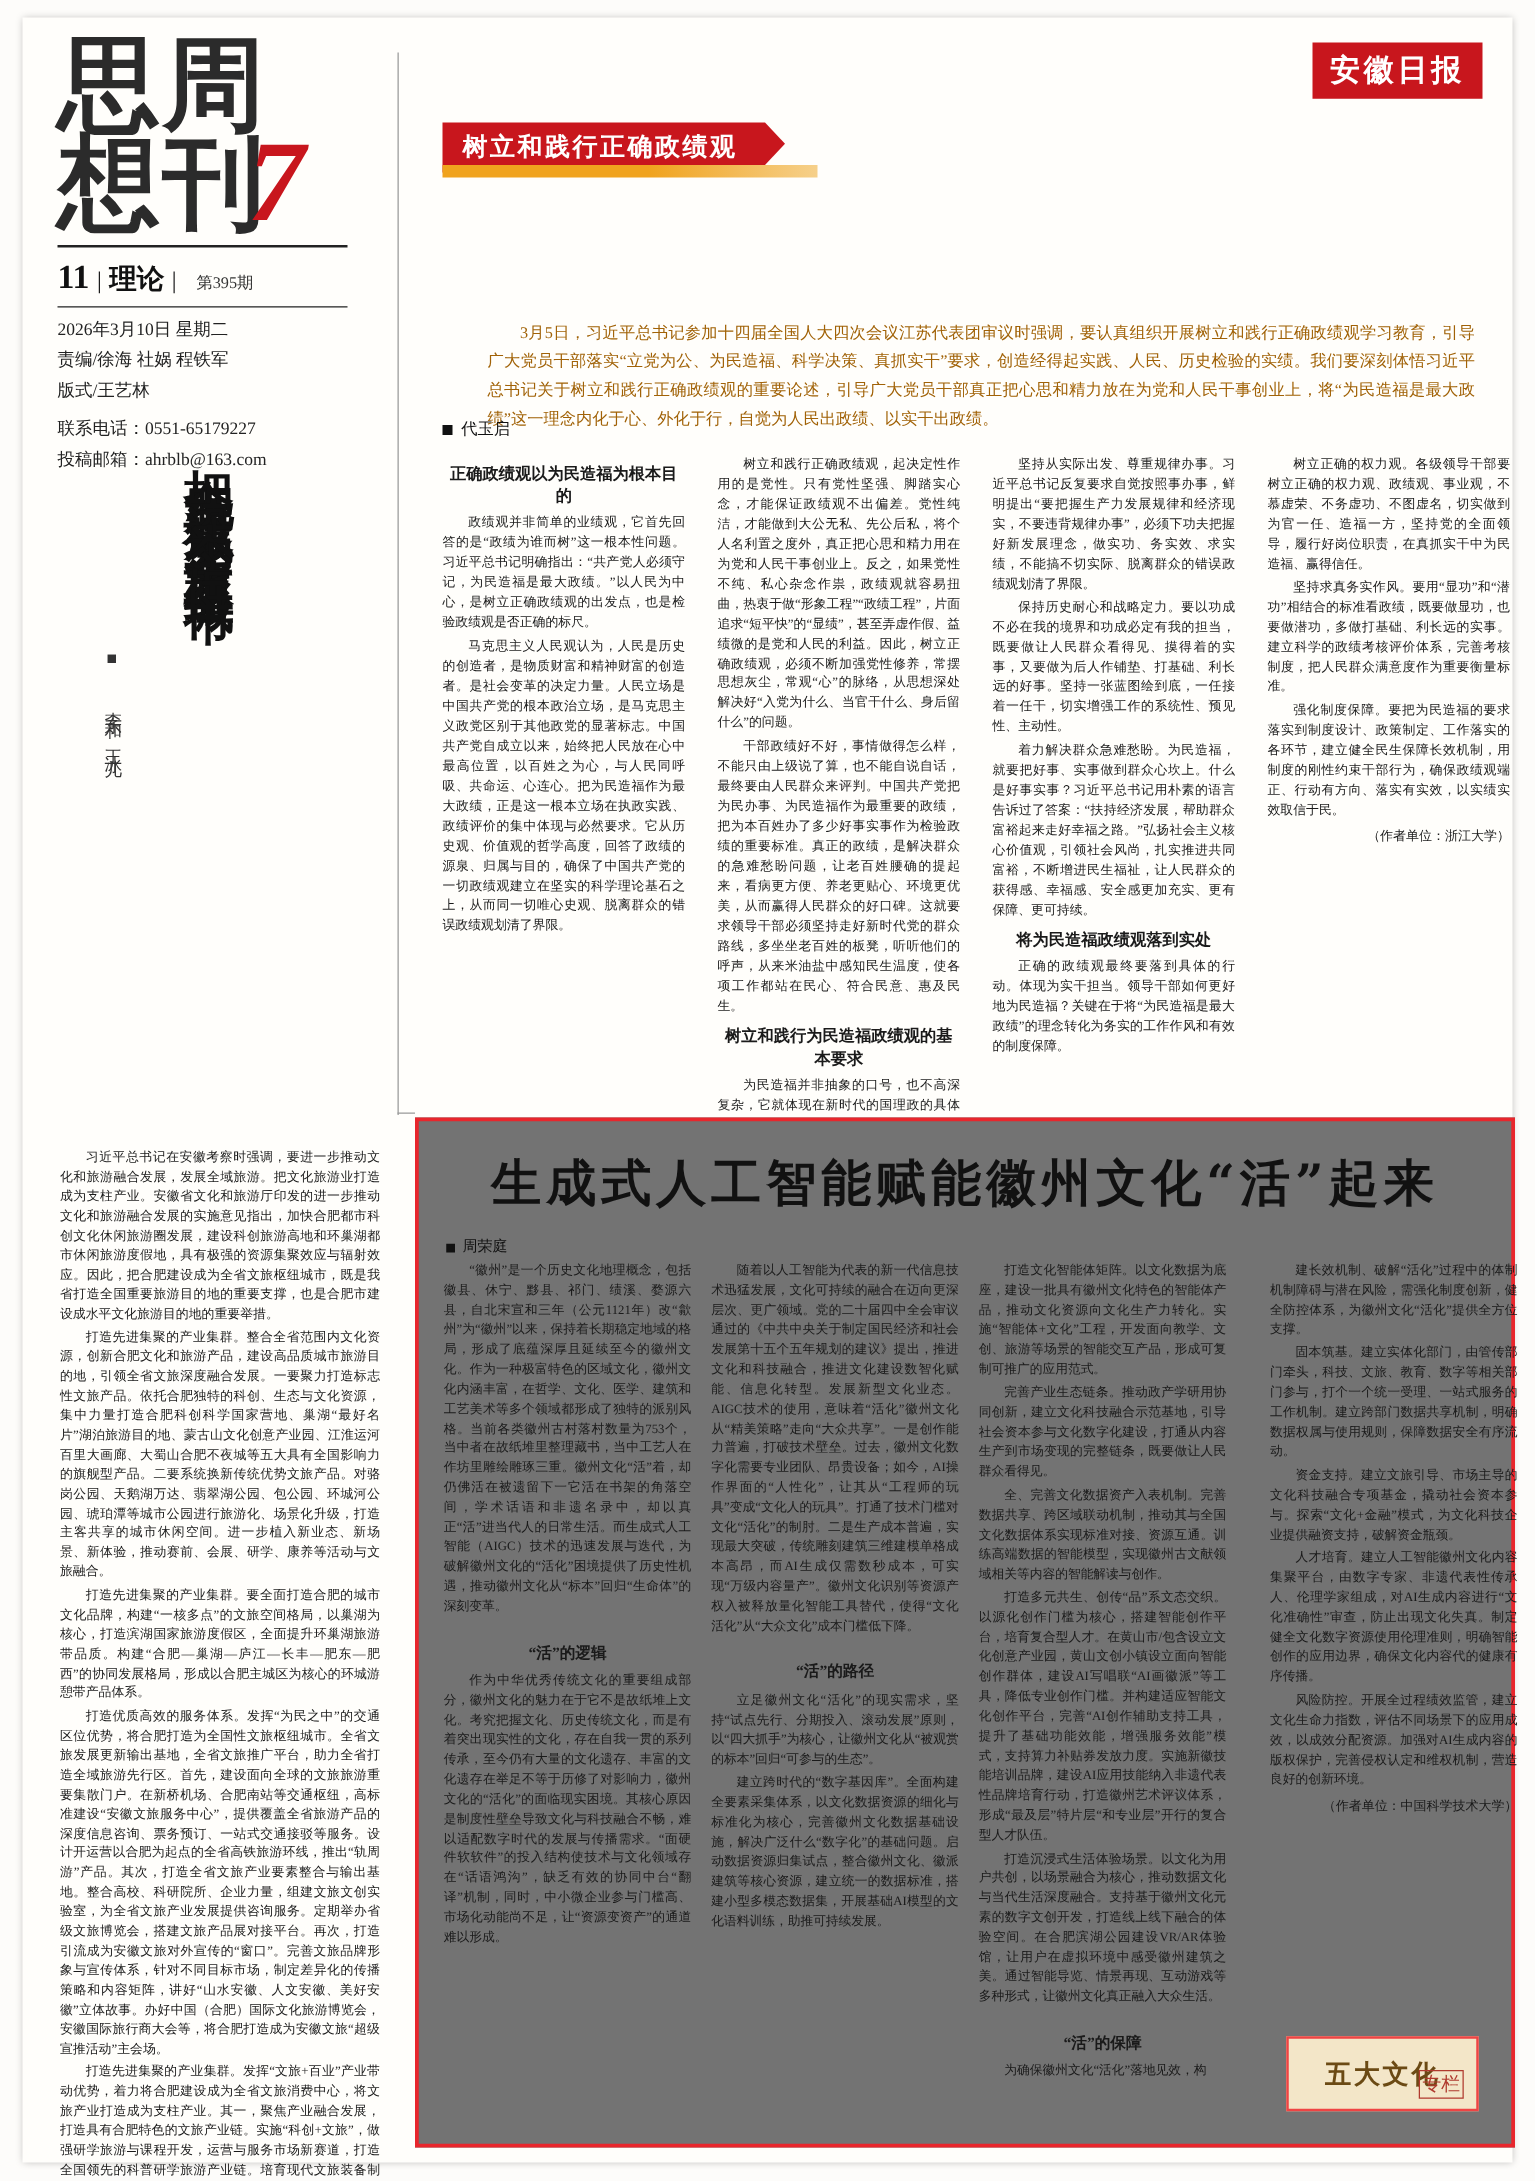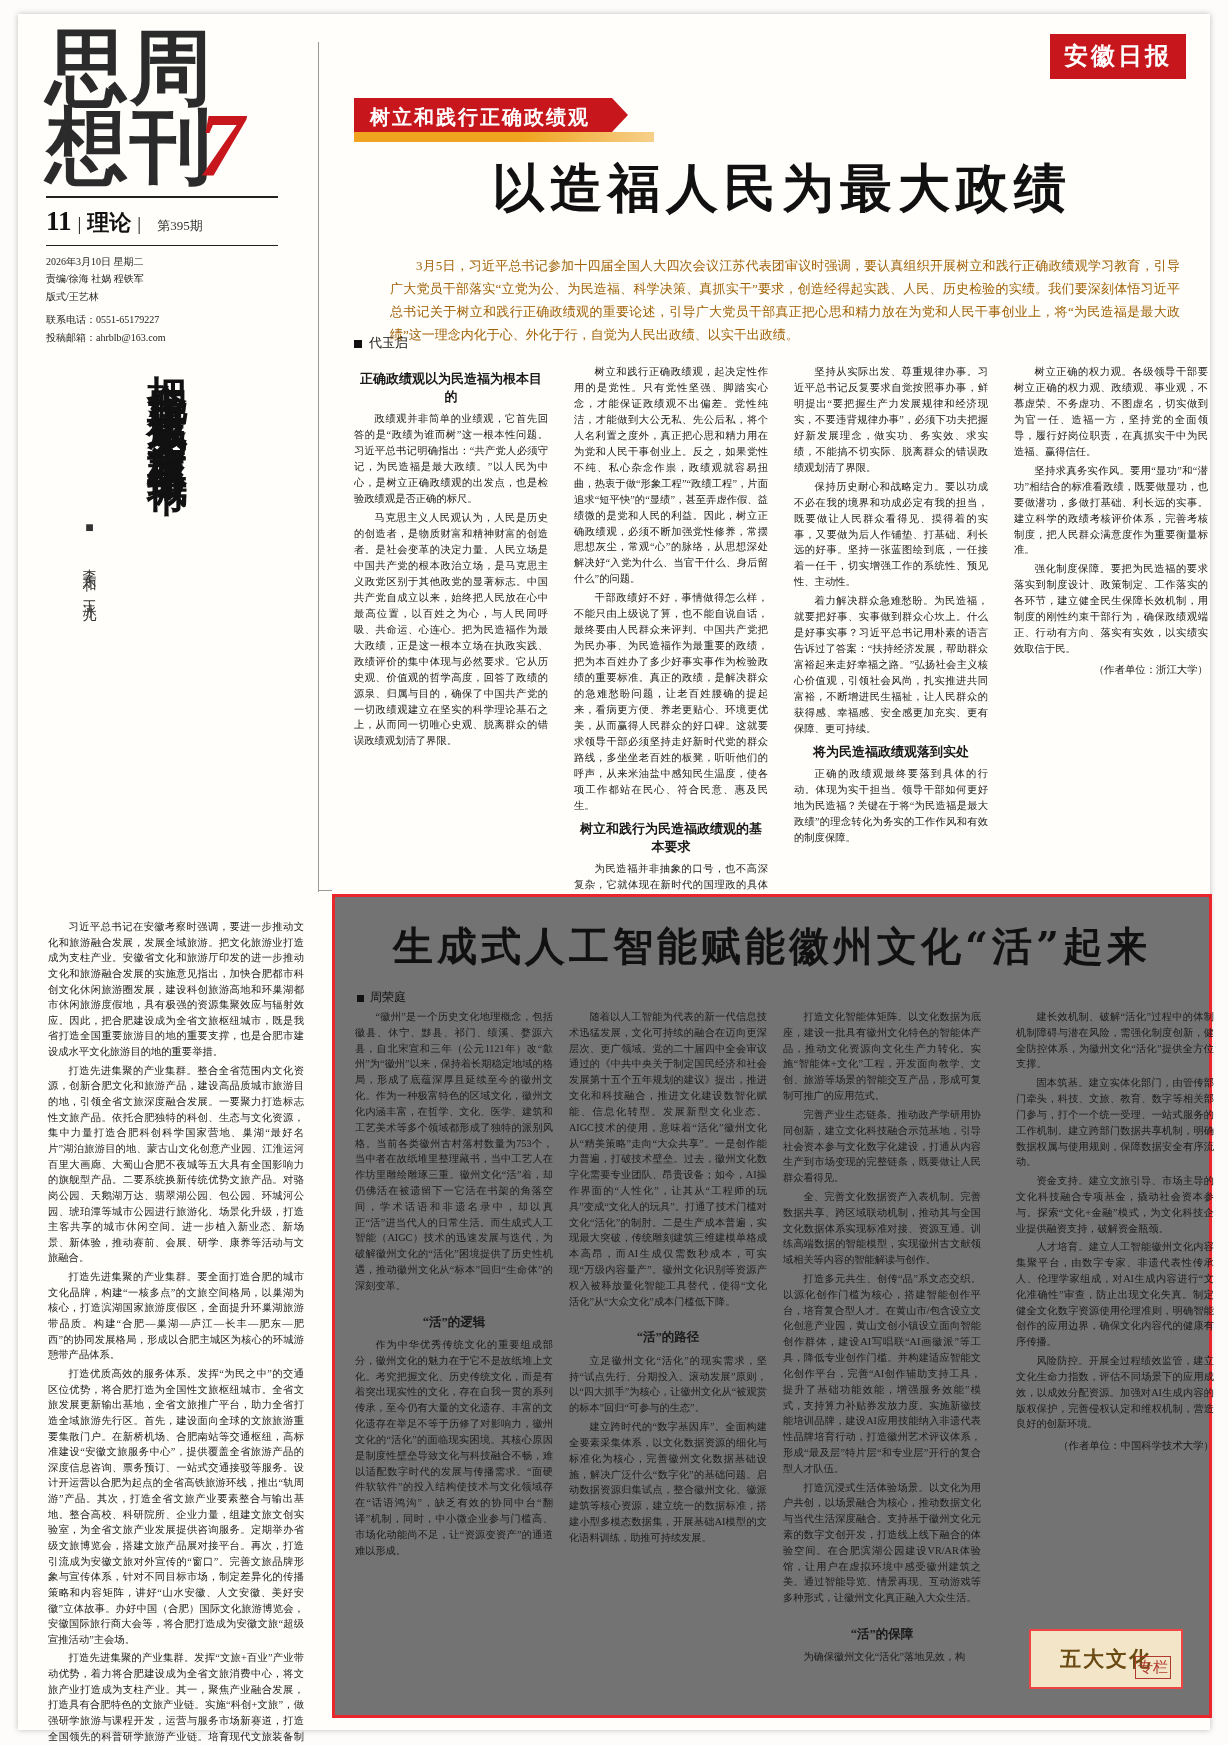--- a/index.html
+++ b/index.html
@@ -12,21 +12,21 @@
   .mh-logo{font-family:Liberation Serif, serif;font-weight:bold;color:#2b2b2b;letter-spacing:2px;line-height:.95;}
   .mh-l1{font-size:82px;}
   .mh-l2{font-size:82px;position:relative;}
   .mh-seven{color:#c8161d;font-size:92px;position:absolute;left:152px;top:-6px;font-style:italic;}
   .mh-rule{border-top:2px solid #222;margin:10px 0 8px 0;width:232px;}
   .mh-row{font-size:19px;color:#111;display:flex;align-items:baseline;gap:6px;}
   .mh-num{font-size:27px;font-weight:bold;}
   .mh-theory{font-size:22px;font-weight:bold;}
   .mh-issue{font-size:13px;color:#333;margin-left:10px;}
   .mh-rule2{border-top:1px solid #222;margin:7px 0 7px 0;width:232px;}
-  .mh-meta{font-size:10px;line-height:1.75;color:#222;}
+  .mh-meta{font-size:14px;line-height:1.75;color:#222;}
 
   
   .ahrb{position:absolute;right:24px;top:20px;background:#c8161d;color:#fff;font-weight:bold;font-size:24px;letter-spacing:3px;padding:6px 14px 7px 14px;font-family:"DejaVu Serif", serif;}
 
   
   .vert-wrap{position:absolute;left:36px;top:330px;width:250px;height:560px;}
   .vert-title{writing-mode:vertical-rl;text-orientation:upright;font-size:40px;font-weight:bold;letter-spacing:7px;line-height:1.32;color:#111;height:540px;margin-left:86px;}
   .vert-by{writing-mode:vertical-rl;text-orientation:upright;font-size:14px;color:#333;letter-spacing:4px;position:absolute;left:26px;top:176px;}
 
   .left-col-text{position:absolute;left:30px;top:905px;width:256px;font-size:10.3px;line-height:1.52;color:#1a1a1a;text-align:justify;column-count:1;}
@@ -124,21 +124,20 @@
       <p>打造优质高效的服务体系。发挥“为民之中”的交通区位优势，将合肥打造为全国性文旅枢纽城市。全省文旅发展更新输出基地，全省文旅推广平台，助力全省打造全域旅游先行区。首先，建设面向全球的文旅旅游重要集散门户。在新桥机场、合肥南站等交通枢纽，高标准建设“安徽文旅服务中心”，提供覆盖全省旅游产品的深度信息咨询、票务预订、一站式交通接驳等服务。设计开运营以合肥为起点的全省高铁旅游环线，推出“轨周游”产品。其次，打造全省文旅产业要素整合与输出基地。整合高校、科研院所、企业力量，组建文旅文创实验室，为全省文旅产业发展提供咨询服务。定期举办省级文旅博览会，搭建文旅产品展对接平台。再次，打造引流成为安徽文旅对外宣传的“窗口”。完善文旅品牌形象与宣传体系，针对不同目标市场，制定差异化的传播策略和内容矩阵，讲好“山水安徽、人文安徽、美好安徽”立体故事。办好中国（合肥）国际文化旅游博览会，安徽国际旅行商大会等，将合肥打造成为安徽文旅“超级宣推活动”主会场。</p>
       <p>打造先进集聚的产业集群。发挥“文旅+百业”产业带动优势，着力将合肥建设成为全省文旅消费中心，将文旅产业打造成为支柱产业。其一，聚焦产业融合发展，打造具有合肥特色的文旅产业链。实施“科创+文旅”，做强研学旅游与课程开发，运营与服务市场新赛道，打造全国领先的科普研学旅游产业链。培育现代文旅装备制造产业链，深化“文化资源+文旅”，提升演艺产品内容，推动文创产品开发等落地点，打造沉浸式文化创意业与内容生产产业链。其二，聚焦“业家模式”，补齐全省文旅消费链。升级特色美食街区与市集，健全“合肥味道”品牌体系，发展“美食+产业链”，打造“美食地标集群”，建设区域性美食消费中心。大力发展首店经济，构建“首店集群”展销体验平台，培育文创消费新业态等方式，建设“购物目的地”。发展沉浸式演艺与主题展览，开发都市休闲娱乐街区，创新科技驱动体验项目等方式，将合肥培育为“娱乐体验高地”。其三，点亮“夜间经济”，塑造全时段消费中心。提升南淝路步行街，巷街等夜间文旅消费集聚区的品质，在骆岗公园等区域培育以打卡类、水幕电影、星空露营、湖畔夜市为特色的夜间文旅消费聚集地。丰富“夜游、夜宴、夜购、夜娱、夜展”产品体系，推出“夜游江淮运河”“夜赏国博园”“巢湖帆船夜航”等特色旅游产品。鼓励博物馆、美术馆、图书馆延长开放时间，打造城市“文博分外夜”深度书的产品。</p>
 
     </div>
 
     <div class="banner">
       <span class="banner-tag">树立和践行正确政绩观</span>
       <div class="banner-strip"></div>
     </div>
 
-    <div class="main-title">以造福人民为最大政绩</div>
 
     <div class="lead-box">
       <p>3月5日，习近平总书记参加十四届全国人大四次会议江苏代表团审议时强调，要认真组织开展树立和践行正确政绩观学习教育，引导广大党员干部落实“立党为公、为民造福、科学决策、真抓实干”要求，创造经得起实践、人民、历史检验的实绩。我们要深刻体悟习近平总书记关于树立和践行正确政绩观的重要论述，引导广大党员干部真正把心思和精力放在为党和人民干事创业上，将“为民造福是最大政绩”这一理念内化于心、外化于行，自觉为人民出政绩、以实干出政绩。</p>
     </div>
 
     <div class="byline">
       <span class="sq"></span><span>代玉启</span>
     </div>
 
     <div class="cols4">

